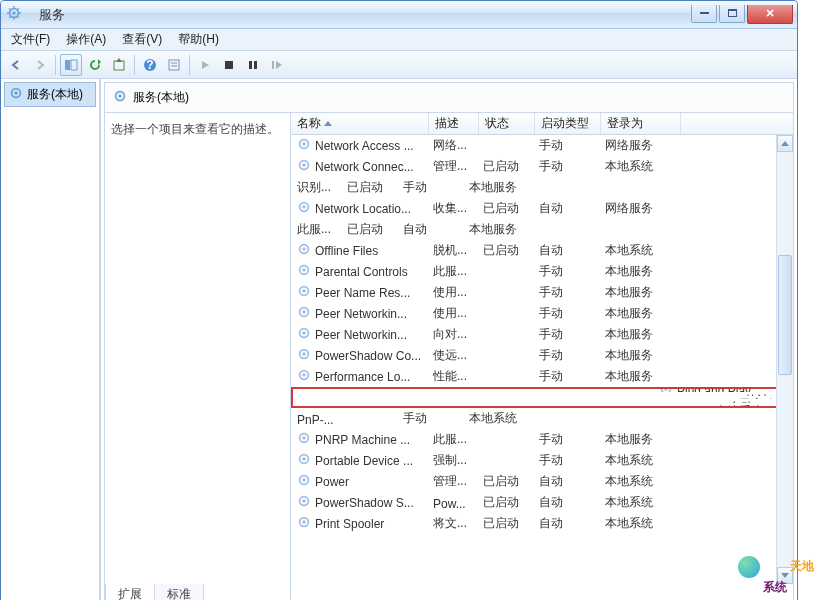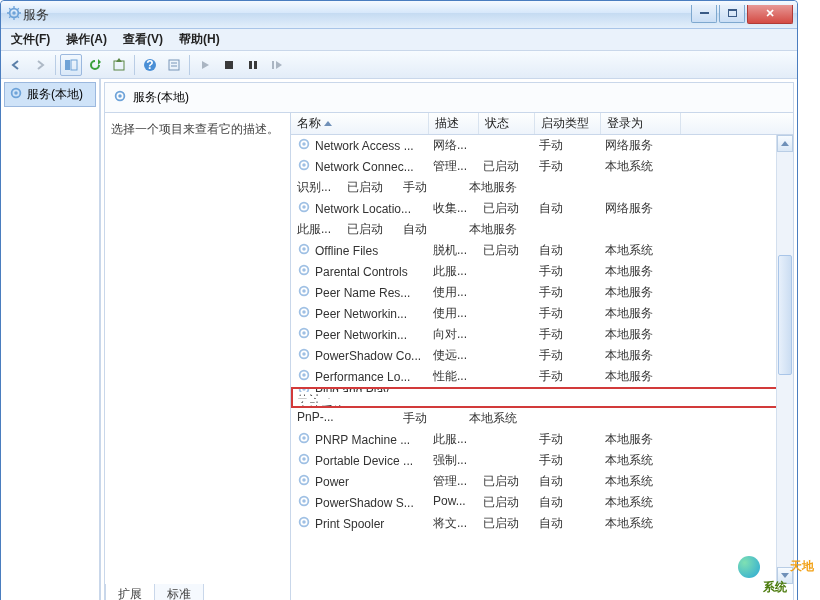--- a/index.html
+++ b/index.html
@@ -1,58 +1,58 @@
 <!DOCTYPE html>
 <html><head>
 <meta charset="utf-8">
 <style>
 * { box-sizing: border-box; margin: 0; padding: 0; font-family: "Microsoft YaHei", Tahoma, sans-serif; font-size: 12px; }
 body { background: #fff; width: 820px; height: 600px; overflow: hidden; position: relative; }
 .window { width: 798px; border: 1px solid #4a7dbf; border-radius: 4px 4px 0 0; position: relative; background: #fff; }
 .titlebar { height: 28px; background: linear-gradient(to bottom, #f5faff 0%, #d6e7fa 45%, #c5dbf2 46%, #e3effb 100%); border-bottom: 1px solid #a9c5e8; display: flex; align-items: center; padding-left: 6px; border-radius: 4px 4px 0 0; }
-.titlebar .title { margin-left: 2px; color: #333; font-size: 13px; flex: 1; }
+.titlebar .title { margin-left: 18px; color: #333; font-size: 13px; flex: 1; }
 .window-controls { display: flex; height: 20px; margin-right: 4px; gap: 2px; }
 .winbtn { width: 28px; height: 19px; border: 1px solid #7ea8cf; border-top: none; border-radius: 0 0 2px 2px; display: flex; align-items: center; justify-content: center; }
 .winbtn.min, .winbtn.max { background: linear-gradient(#e8f1fb,#cadef5); width: 26px; height:18px;}
 .winbtn.close { background: linear-gradient(#e79896,#d44b44); width: 46px; border-color: #b03b36;}
 .winbtn.close span { color:#fff; font-weight:bold; font-size:11px; }
 .winbtn.min span { border-bottom:2px solid #3a5a85; width:9px; display:block; }
 .winbtn.max span { width:9px; height:8px; border:1px solid #3a5a85; border-top:2px solid #3a5a85; display:block; }
 .menubar { height: 22px; border-bottom: 1px solid #c9d7ea; display: flex; align-items: center; padding: 0 2px; background: #eaf2fb; }
-.menuitem { padding: 3px 8px; color: #222; cursor: default; font-weight: bold; }
+.menuitem { padding: 3px 8px; color: #222; cursor: default; }
 .toolbar { height: 28px; border-bottom: 1px solid #c9d7ea; display: flex; align-items: center; padding: 0 3px; background: linear-gradient(#f7fbff,#e3edf8); gap: 0; }
 .tbtn { width: 22px; height: 22px; display: flex; align-items: center; justify-content: center; margin: 0 1px; border: 1px solid transparent; border-radius: 2px; cursor: default; }
 .tsep { width: 1px; height: 20px; background: #b9cde5; margin: 0 3px; }
 .main { display: flex; height: 529px; }
 .leftpanel { width: 100px; border-right: 2px solid #c9d7ea; padding: 3px; display:flex; flex-direction:column; }
 .tree-node { background: #cfe3f8; border: 1px solid #9bb8de; padding: 3px 4px; display: flex; align-items: center; gap: 4px; }
 .rightpanel { flex: 1; border: 1px solid #c9d7ea; margin: 3px; display:flex; flex-direction:column; position:relative; }
 .rightheader { height: 30px; border-bottom: 1px solid #c9d7ea; display:flex; align-items:center; padding-left:8px; gap:6px; background:#fafcfe; }
 .rightbody { flex:1; display:flex; }
 .descpanel { width:186px; border-right:1px solid #c9d7ea; padding: 8px 6px; color:#444; }
 .listpanel { flex:1; position:relative; overflow:hidden; }
 .colheaders { display:flex; height:22px; border-bottom: 1px solid #c9d7ea; background: linear-gradient(#fdfefe,#eef4fb); text-align: right; }
 .colh { border-right:1px solid #d9e3ef; padding: 4px 6px; color:#222; display:flex; align-items:center; gap:3px; }
 .rows { }
-.row { display:flex; height:21px; align-items:flex-start; border:2px solid transparent; }
+.row { display:flex; height:21px; align-items:flex-end; border:2px solid transparent; }
 .row.highlight { border:2px solid #d23a3a;flex-direction:column; }
 .cell { padding: 0 4px; white-space:nowrap; overflow:hidden; text-overflow:ellipsis; color:#333; }
 .c-name { width:136px; display:flex; align-items:center; gap:4px; }
 .c-desc { width:50px; }
 .c-status { width:56px; }
 .c-startup { width:66px; }
 .c-logon { width:80px; }
 .tabstrip { position:absolute; bottom:0; left:0; height:20px; display:flex; }
 .tab { border:1px solid #c9d7ea; border-top:none; padding: 2px 12px; background:#f5f9fe; margin-right:-1px; color:#444; }
 .tab.active { background:#fff; }
 .svc-icon svg, .gear-icon svg { width:14px; height:14px; }
 .sort-arrow { width:0; height:0; border-left:4px solid transparent; border-right:4px solid transparent; border-bottom:5px solid #6f90b8; }
 .watermark { position:absolute; right:6px; bottom:4px; display:flex; align-items:center; gap:3px; font-size:16px; font-weight:bold; }
 .watermark .globe { width:22px; height:22px; border-radius:50%; background: radial-gradient(circle at 30% 30%, #7fe0b3, #2aa8d6); position:relative; }
-.watermark .tx1 { color:#4d7c0f;margin-top:42px; }
+.watermark .tx1 { color:#701a75;margin-top:42px; }
 .watermark .tx2 { color:#f2a218; }
 .scrollbar { position:absolute; right:0; top:22px; bottom:20px; width:17px; background:#eef3fa; border-left:1px solid #d3dfee; }
 .scroll-btn { height:17px; background:linear-gradient(#f7fbff,#dbe8f6); border:1px solid #b9cde5; display:flex; align-items:center; justify-content:center; }
 .scroll-thumb { position:absolute; top:120px; left:1px; right:1px; height:120px; background:linear-gradient(to right,#e7f0fb,#cbddf2); border:1px solid #a9c5e8; border-radius:2px; }
 </style>
 </head>
 <body>
 
 <div class="window">
   <div class="titlebar">

